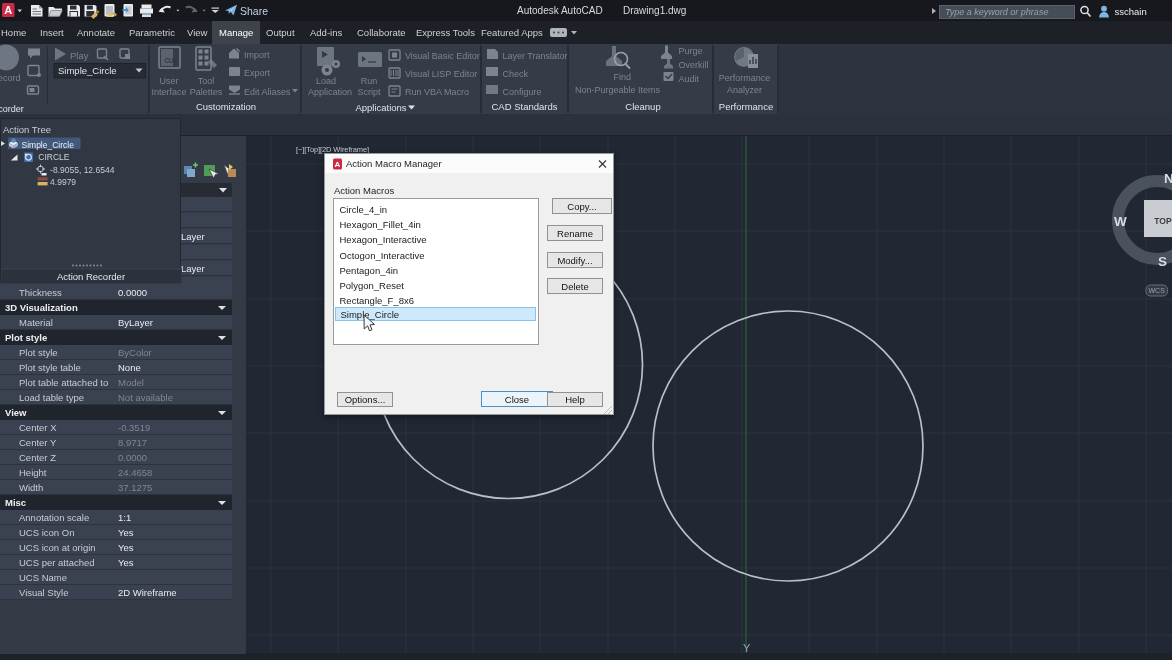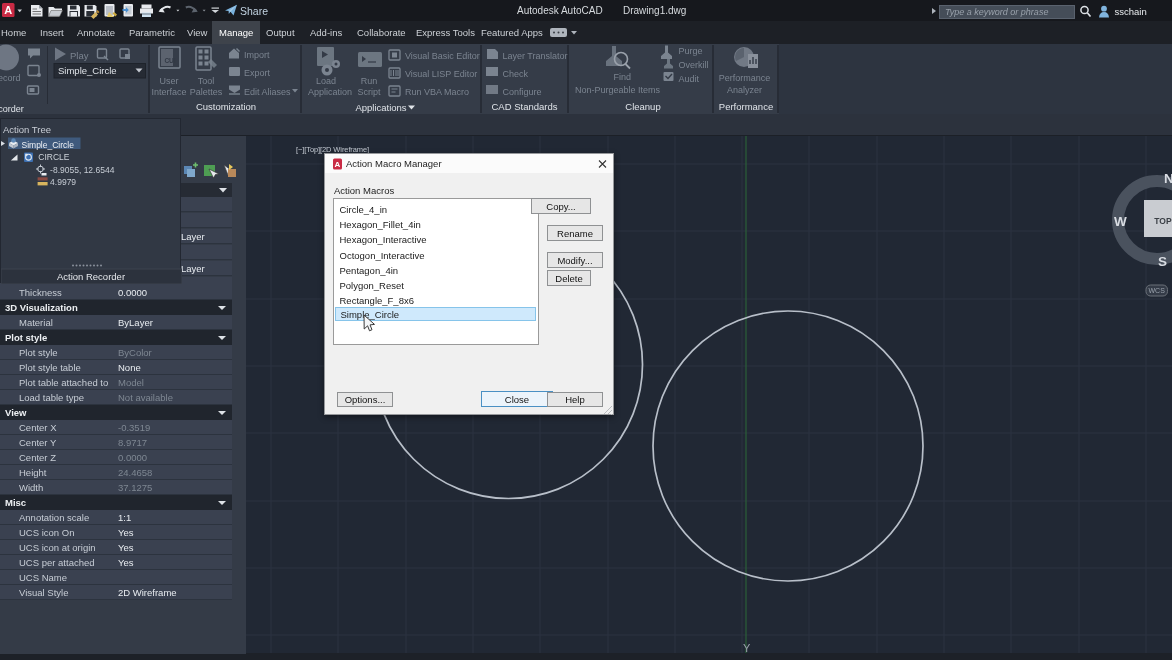--- a/index.html
+++ b/index.html
@@ -472,24 +472,24 @@
 Pentagon_4in
 Polygon_Reset
 Rectangle_F_8x6</div>
       <div style="position:absolute;left:1.5px;top:108px;width:201px;height:14px;background:#cfe9fc;border:1px solid #86c4ea;">
         <span style="position:absolute;left:4.5px;top:1px;font-size:9.5px;color:#1a1a1a">Simple_Circle</span>
       </div>
       <svg width="16" height="20" style="position:absolute;left:27px;top:116px">
         <path d="M3 0 L3.2 14 L6.6 10.8 L8.5 15.8 L11 14.7 L9 9.9 L13.5 9.4 Z" fill="#f4f6f8" stroke="#3a3a3a" stroke-width="1"></path>
       </svg>
     </div>
-    <div class="btn" style="left:206px;top:44px;width:60px;height:16px;line-height:15px">Copy...</div>
+    <div class="btn" style="left:227px;top:44px;width:60px;height:16px;line-height:15px">Copy...</div>
     <div class="btn" style="left:222px;top:71px;width:56px;height:16px;line-height:15px">Rename</div>
     <div class="btn" style="left:222px;top:97.5px;width:56px;height:16px;line-height:15px">Modify...</div>
-    <div class="btn" style="left:222px;top:116px;width:44px;height:16px;line-height:15px">Delete</div>
+    <div class="btn" style="left:222px;top:124px;width:56px;height:16px;line-height:15px">Delete</div>
     <div class="btn" style="left:12px;top:238px;width:56px;height:15px;line-height:14px">Options...</div>
     <div class="btn" style="left:156px;top:237px;width:72px;height:16px;line-height:15px;background:#ecf4fb;border:1.5px solid #4a90c4">Close</div>
     <div class="btn" style="left:222px;top:238px;width:56px;height:15px;line-height:14px">Help</div>
     <svg width="12" height="12" style="position:absolute;left:277px;top:250px">
       <path d="M10 2 L2 10 M10 6 L6 10 M10 10 L9 11" stroke="#b9bcbf" stroke-width="1"></path>
     </svg>
   </div>
 </div>
 
 </body></html>

